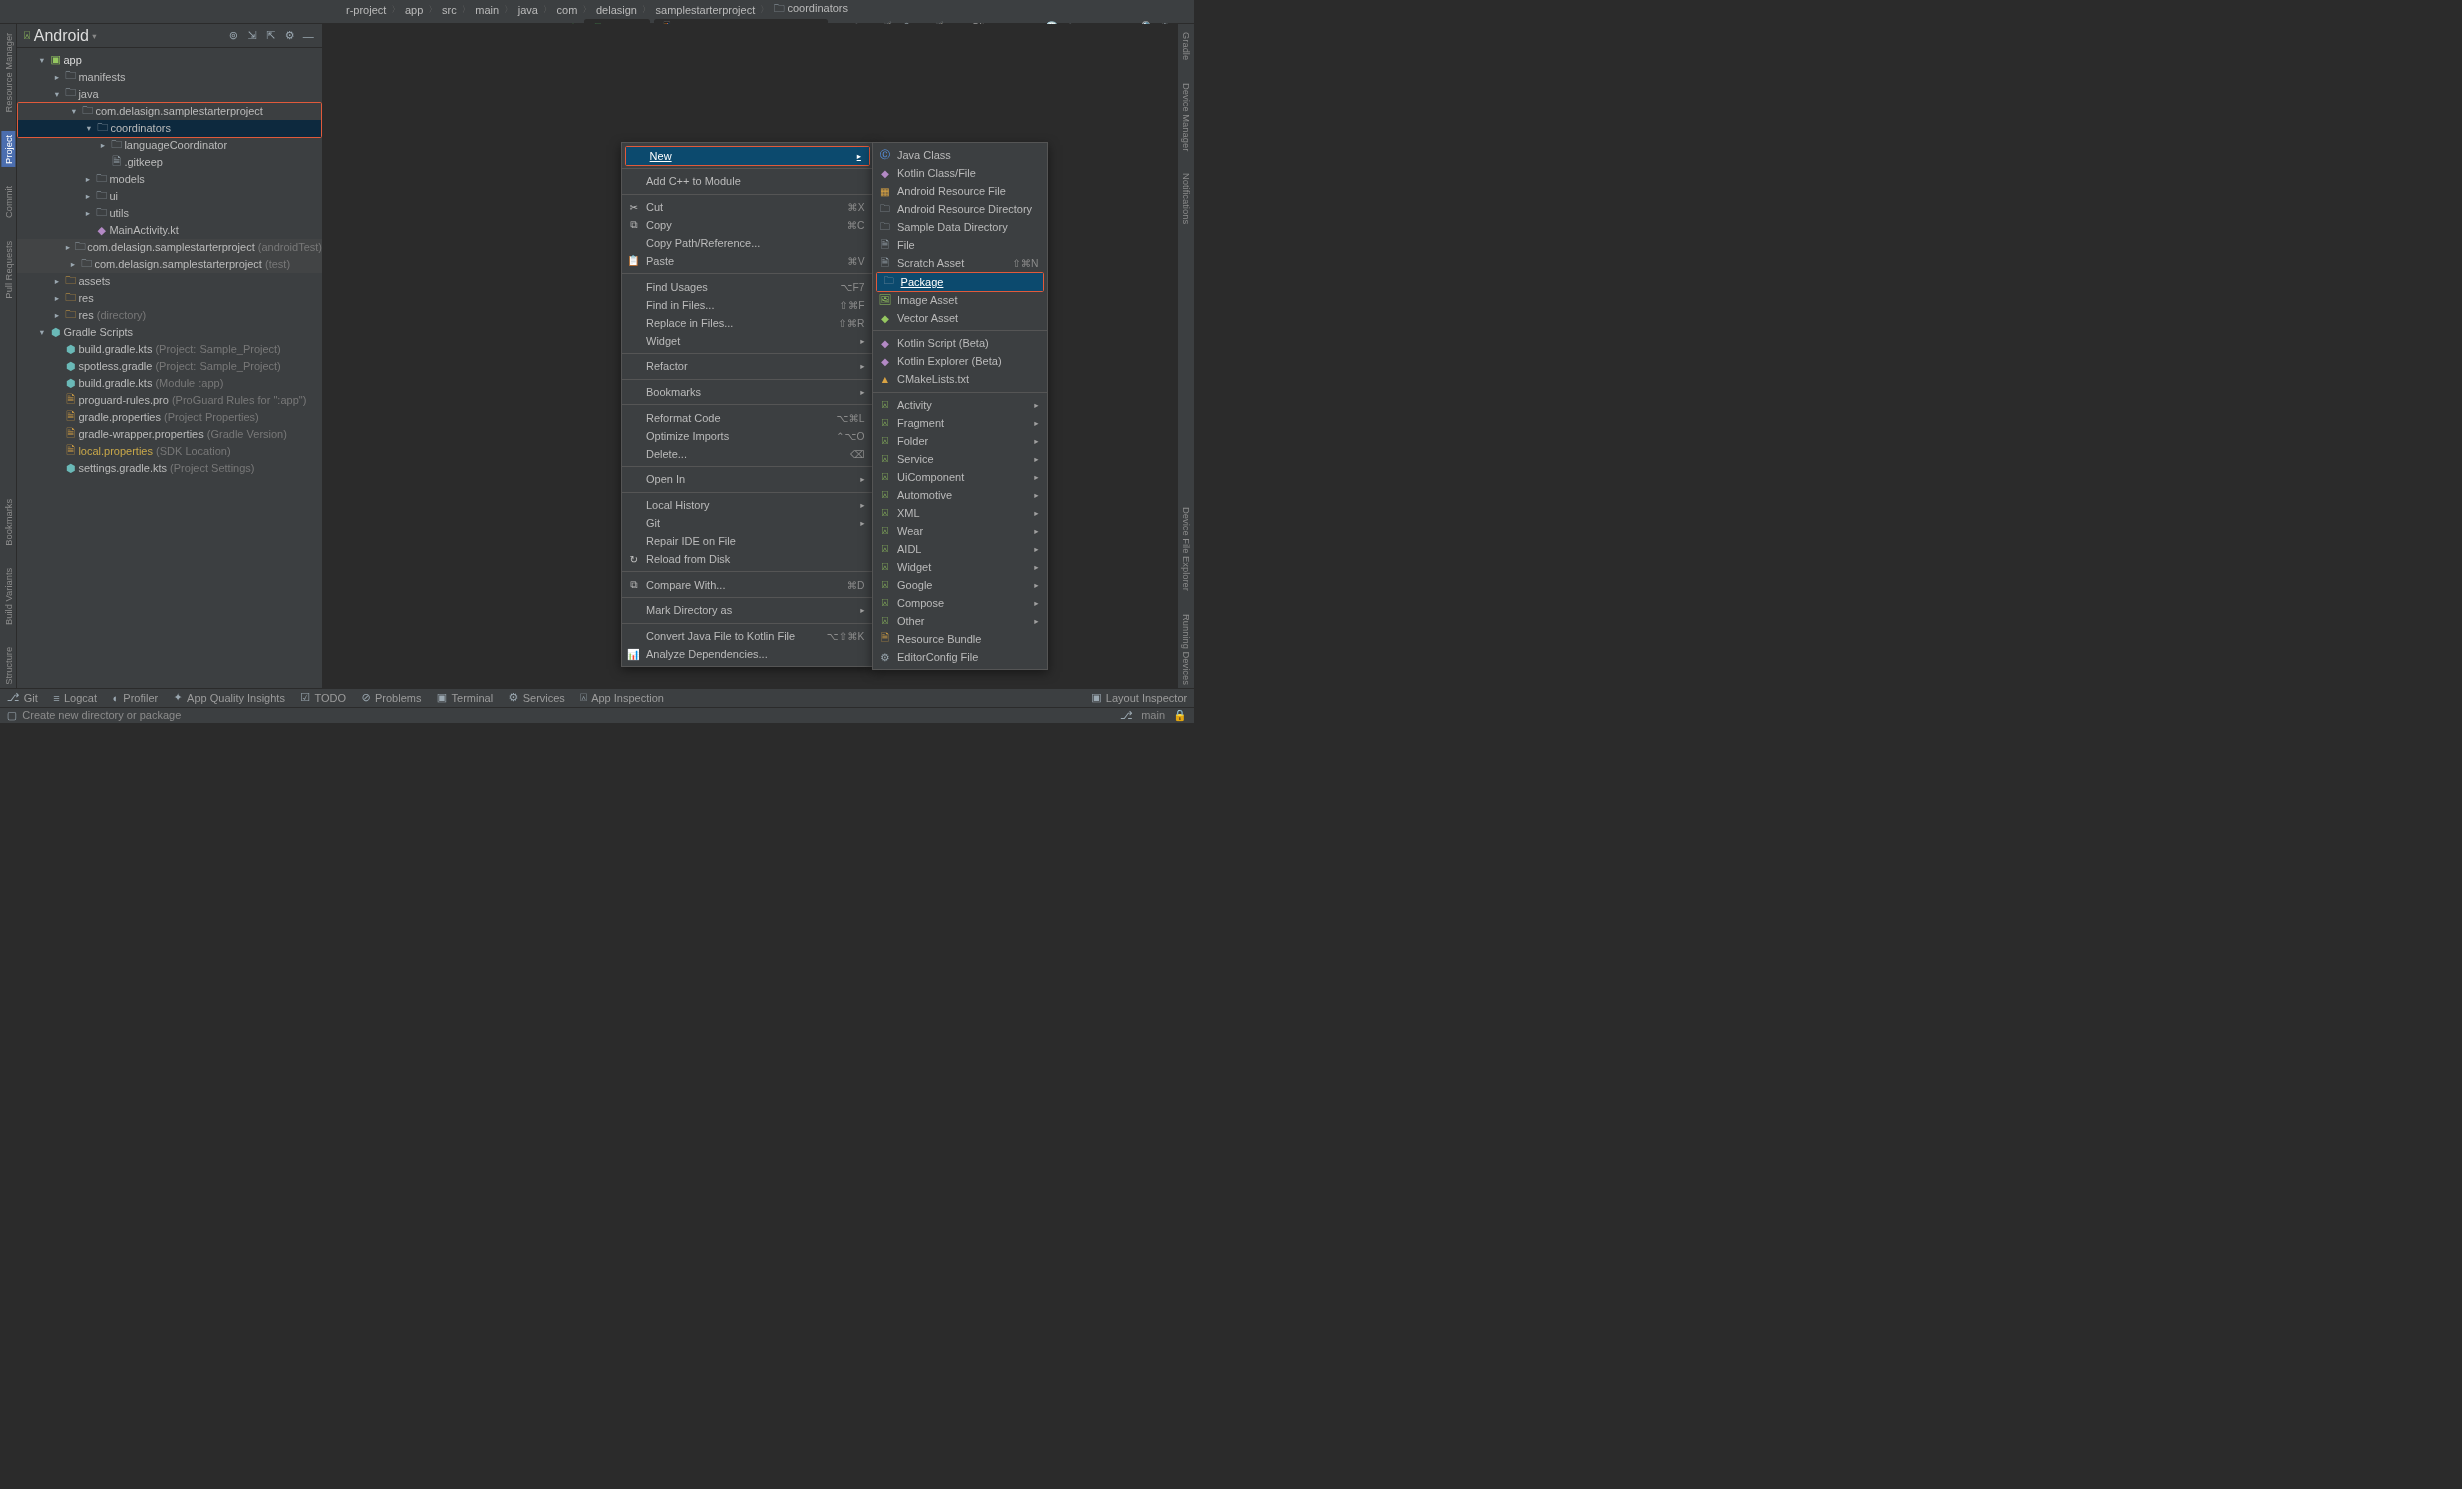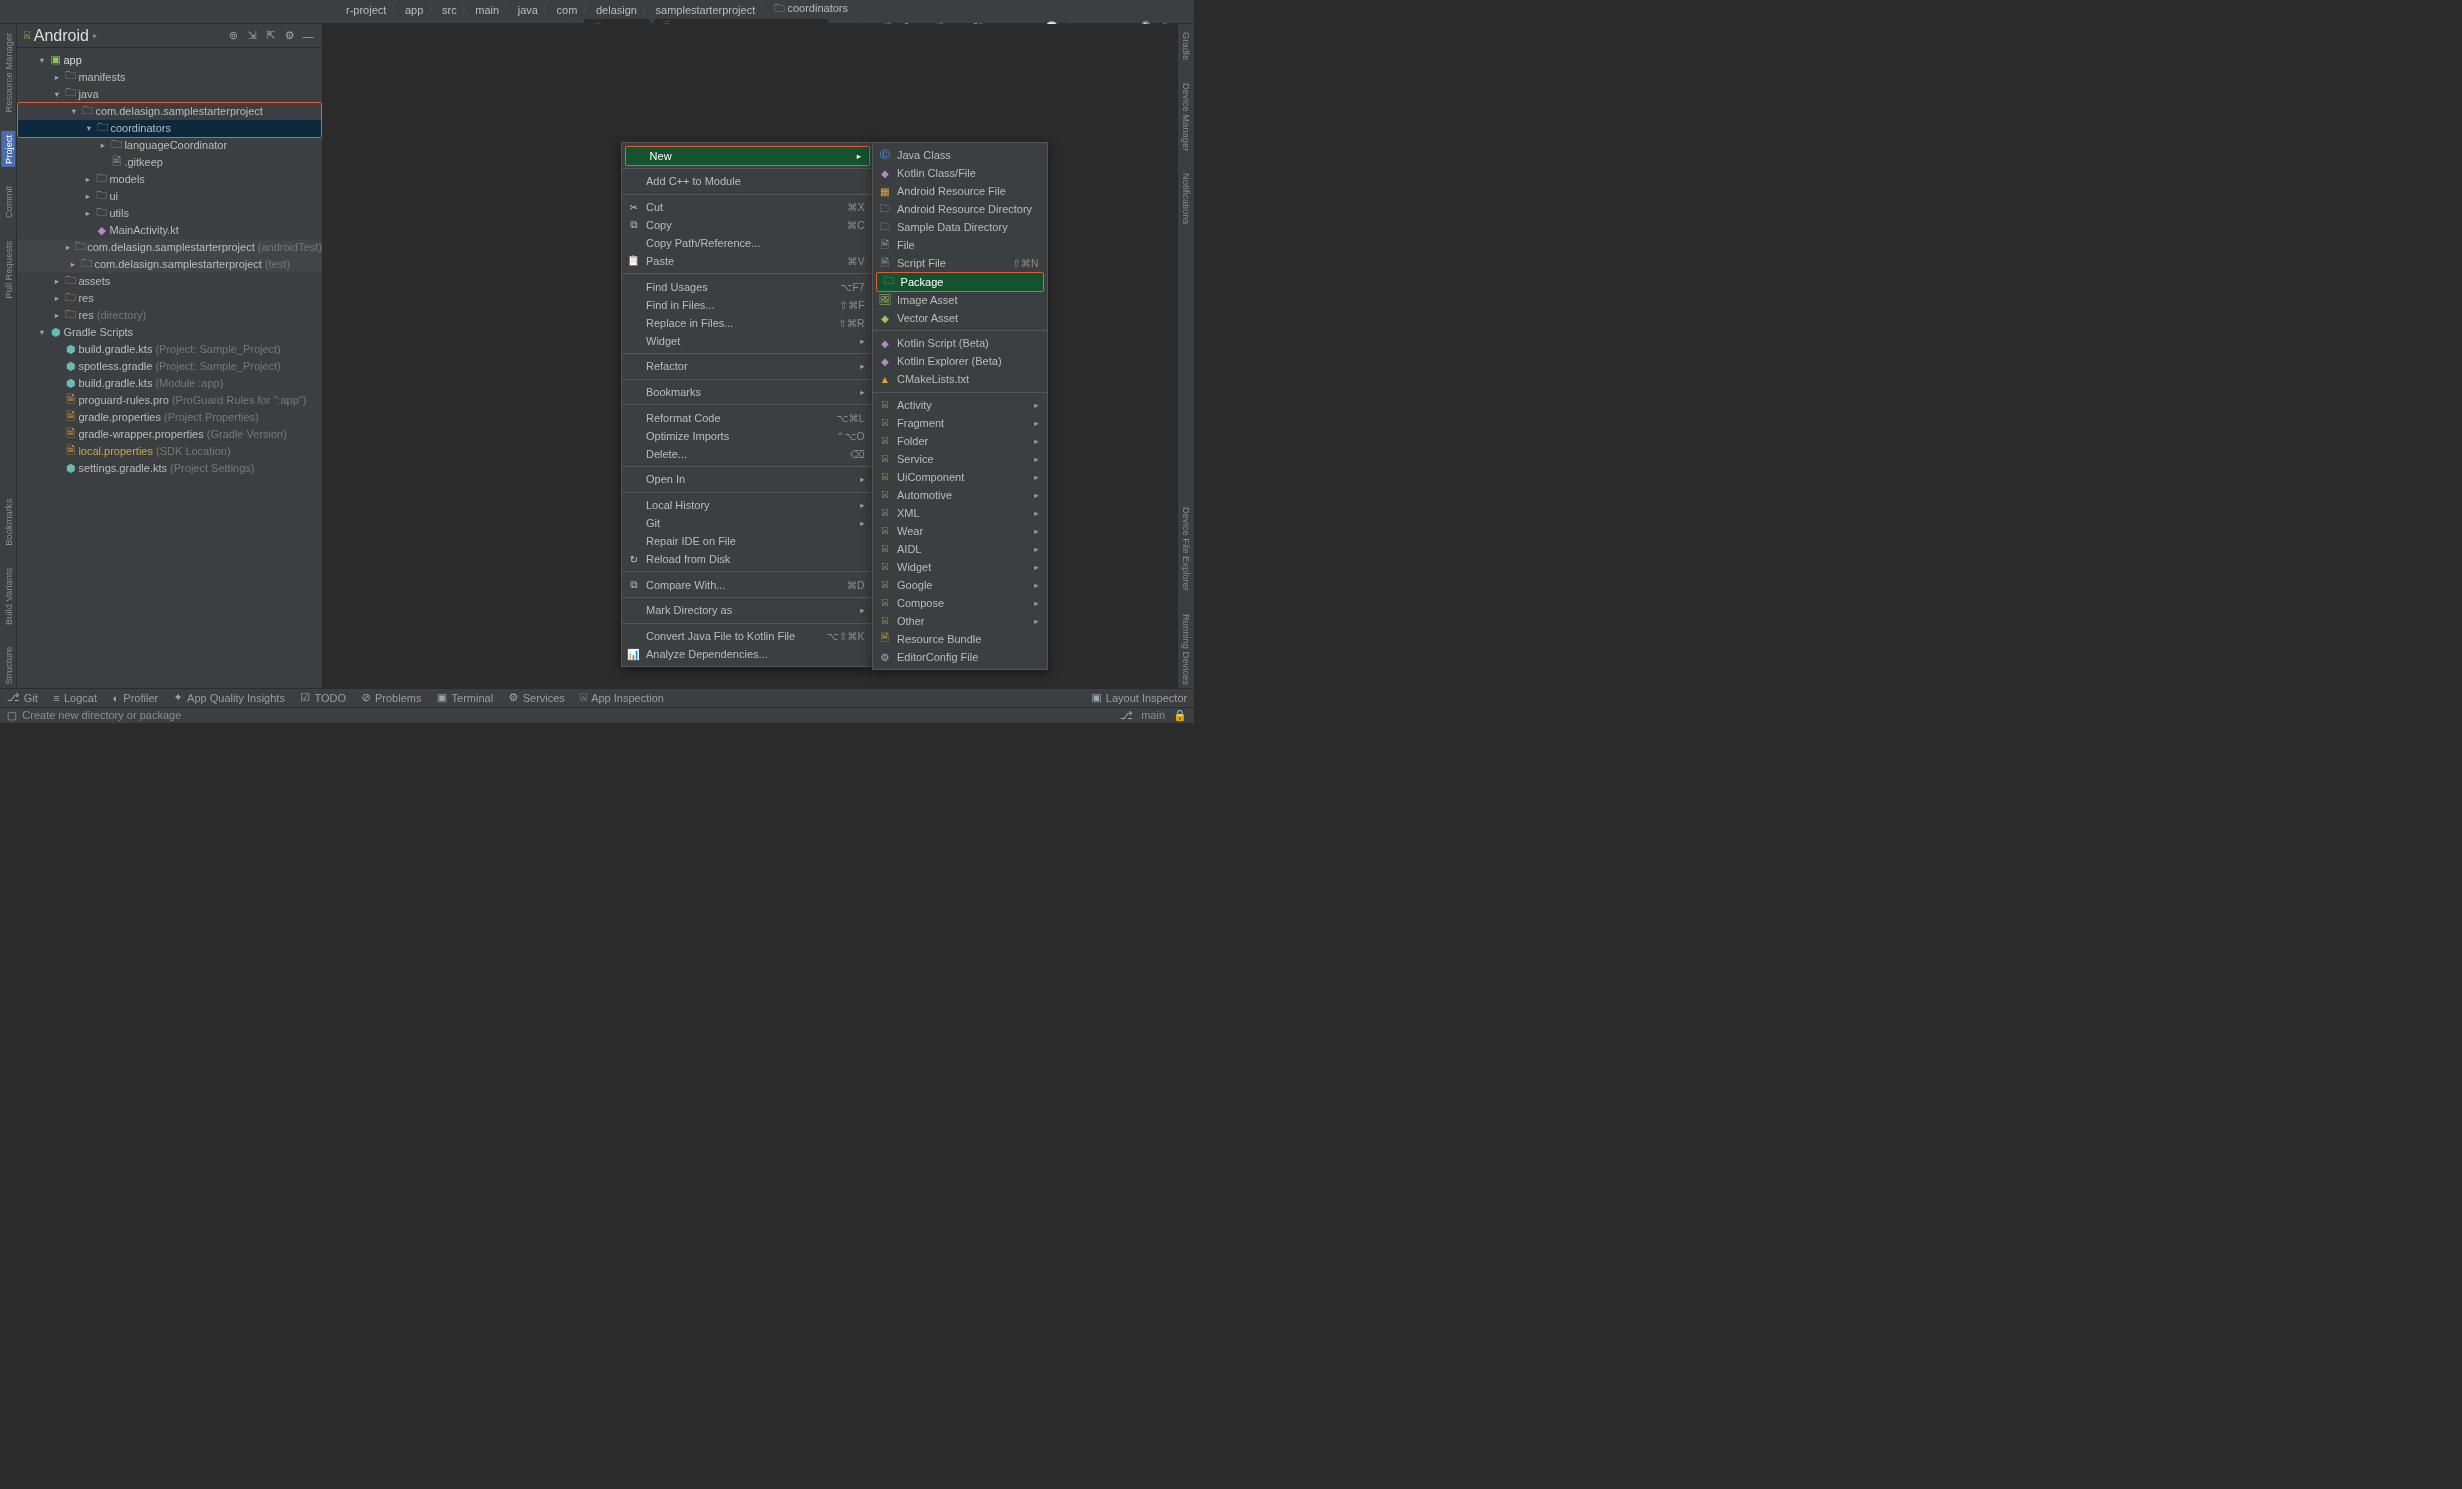--- a/index.html
+++ b/index.html
@@ -47,21 +47,21 @@
 .ind { display: inline-block; }
 
 
 .editor { flex: 1; background: #2b2b2b; position: relative; }
 
 
 .ctx-menu { position: absolute; background: #3c3f41; border: 0.9px solid #555; box-shadow: 0 3.4px 10.3px rgba(0,0,0,.5); padding: 3.4px 0; }
 .ctx1 { left: 298px; top: 118px; width: 253px; }
 .ctx2 { left: 549px; top: 118px; width: 176px; }
 .ctx-item { display: flex; align-items: center; height: 18px; padding: 0 8.5px 0 24px; position: relative; color: #bbb; font-size: 11px; }
-.ctx-item.hl { background: #14532d; color: #fff; }
+.ctx-item.hl { background: #0c4a6e; color: #fff; text-decoration: underline; }
 .ctx-arrow { margin-left: auto; font-size: 8.5px; color: #a0a0a0; }
 .ctx-item.hl .ctx-arrow { color: #fff; }
 .ctx-short { margin-left: auto; color: #8c8c8c; font-size: 10.3px; }
 .ctx-ic { position: absolute; left: 5.1px; width: 13.7px; text-align: center; font-size: 10.3px; }
 .ctx-sep { height: 0.9px; background: #555; margin: 3.4px 0; }
 .ctx-box-hl { border: 1.7px solid #e15a3b; border-radius: 1.7px; margin: -0.9px 2.6px; }
 
 
 .tool-strip { height: 19px; background: #3c3f41; border-top: 0.9px solid #2b2b2b; display: flex; align-items: center; padding: 0 6.8px; gap: 15.4px; }
 .ts-item { display: flex; align-items: center; gap: 4.3px; font-size: 10.3px; color: #9c9c9c; }
@@ -452,21 +452,21 @@
         <div class="ctx-item">
           <span class="ctx-ic g-gray">🗀</span>
           <span>Sample Data Directory</span>
         </div>
         <div class="ctx-item">
           <span class="ctx-ic g-gray">🗎</span>
           <span>File</span>
         </div>
         <div class="ctx-item">
           <span class="ctx-ic g-gray">🗎</span>
-          <span>Script File</span>
+          <span>Scratch Asset</span>
           <span class="ctx-short">⇧⌘N</span>
         </div>
         <div class="ctx-box-hl">
           <div class="ctx-item hl">
             <span class="ctx-ic g-gray">🗀</span>
             <span>Package</span>
           </div>
         </div>
         <div class="ctx-item">
           <span class="ctx-ic g-green">🖼</span>

